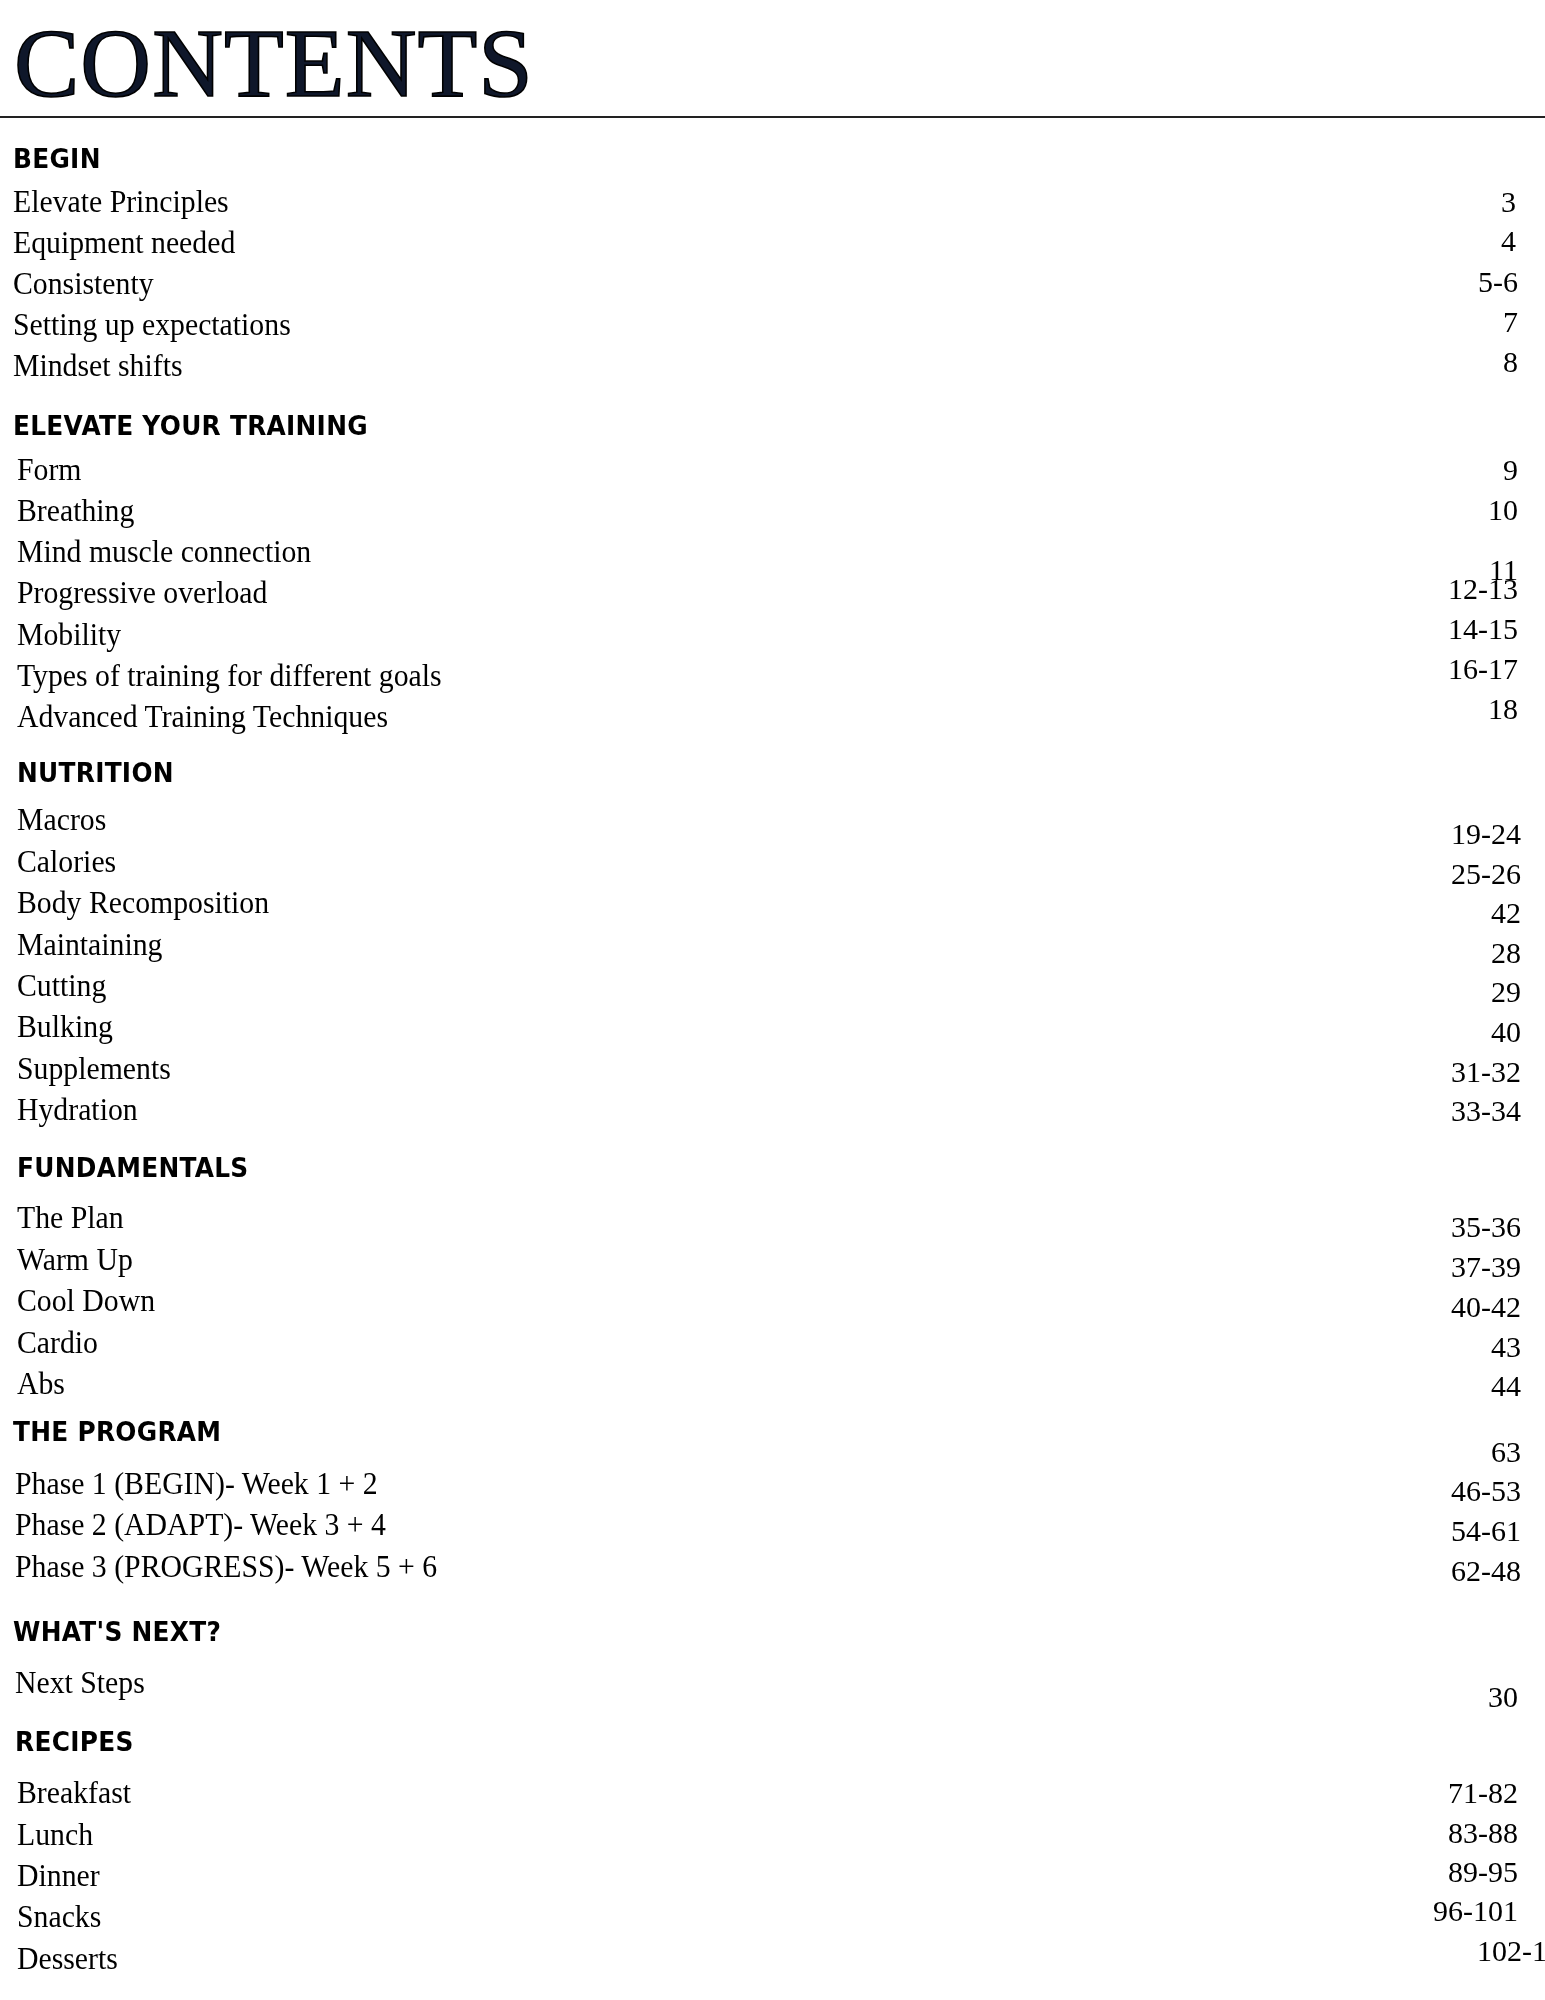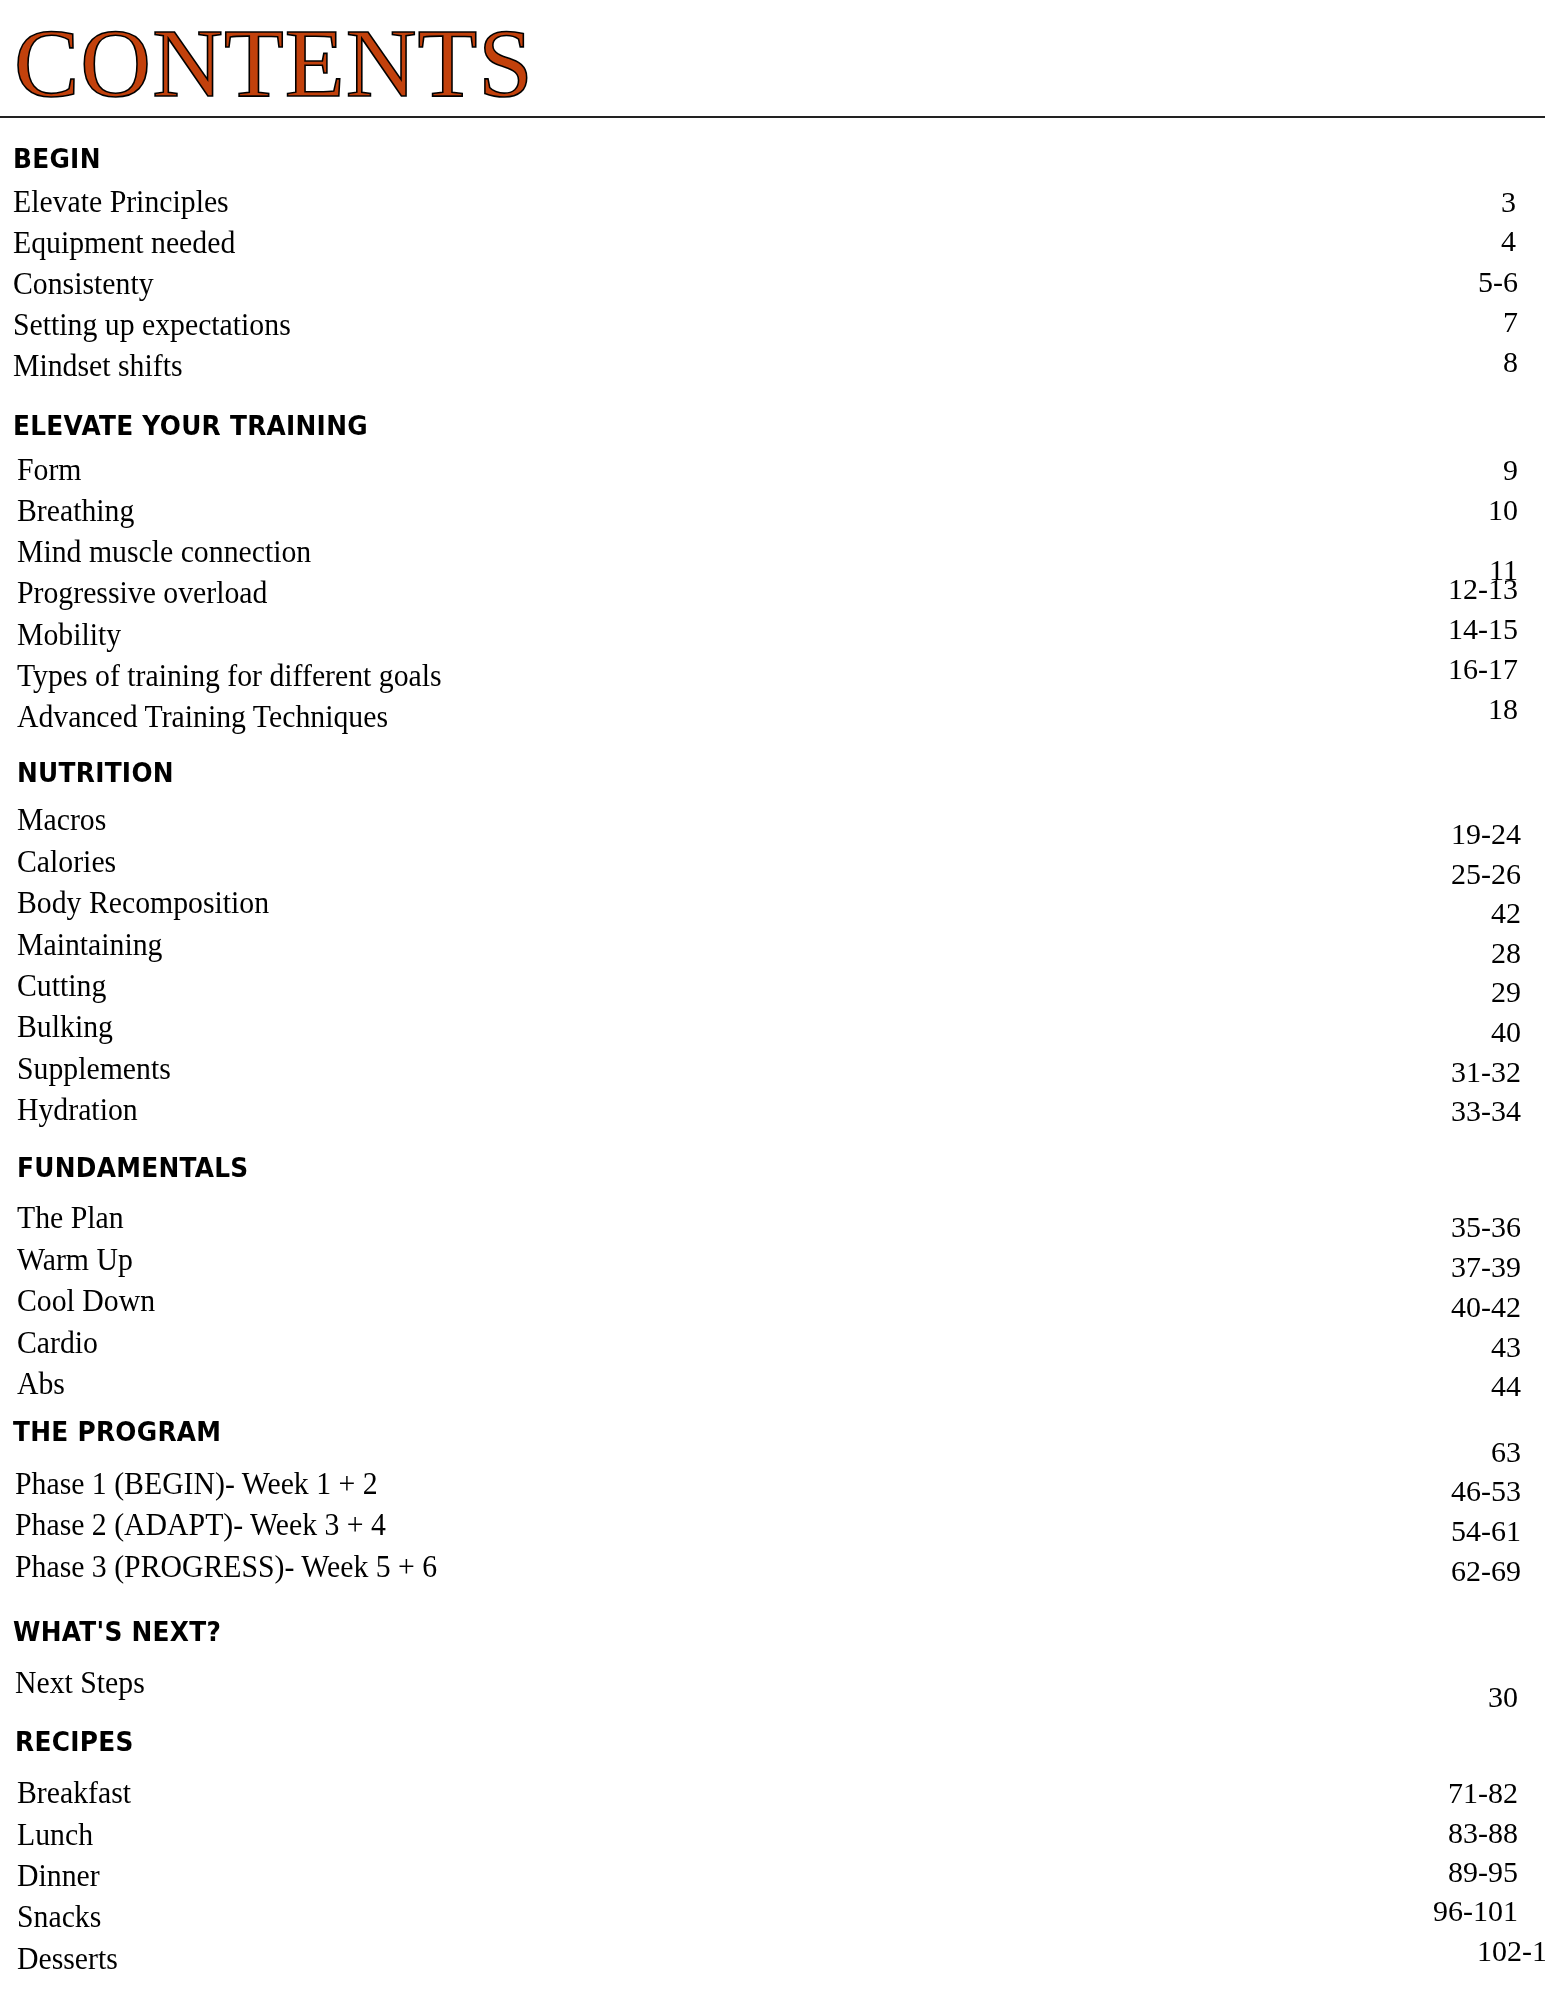--- a/index.html
+++ b/index.html
@@ -1,21 +1,21 @@
 <!DOCTYPE html>
 <html><head>
 <meta charset="utf-8">
 <style>
   html, body { margin: 0; padding: 0; background: #ffffff; }
   body { width: 1545px; height: 2000px; position: relative; overflow: hidden; color: #000; }
   .title {
     position: absolute; left: 14px; top: 14px;
     font-family: "Liberation Serif", "DejaVu Serif", serif;
     font-size: 98px; line-height: 98px; letter-spacing: 1px;
-    color: #c2410c; -webkit-text-stroke: 1.6px #000;
+    color: #0f172a; -webkit-text-stroke: 1.6px #000;
     transform: scaleX(1.0); transform-origin: left top;
     font-weight: normal;
   }
   .rule { position: absolute; left: 0; top: 116px; width: 1545px; height: 2px; background: #222; }
   .hdr {
     position: absolute; height: 36px; line-height: 36px; margin-top: -18px;
     font-family: "DejaVu Sans", sans-serif; font-weight: bold; font-size: 27px;
     letter-spacing: 0.3px; white-space: nowrap;
     transform: scaleX(0.92); transform-origin: left center;
   }
@@ -94,21 +94,21 @@
 <div class="lbl" style="left:17px;top:1384px">Abs</div>
 <div class="pg" style="left:1321px;top:1386px">44</div>
 
 <div class="hdr" style="left:13px;top:1432px">THE PROGRAM</div>
 <div class="pg" style="left:1321px;top:1452px">63</div>
 <div class="lbl" style="left:15px;top:1484px">Phase 1 (BEGIN)- Week 1 + 2</div>
 <div class="pg" style="left:1321px;top:1491px">46-53</div>
 <div class="lbl" style="left:15px;top:1525px">Phase 2 (ADAPT)- Week 3 + 4</div>
 <div class="pg" style="left:1321px;top:1531px">54-61</div>
 <div class="lbl" style="left:15px;top:1567px">Phase 3 (PROGRESS)- Week 5 + 6</div>
-<div class="pg" style="left:1321px;top:1571px">62-69</div>
+<div class="pg" style="left:1321px;top:1571px">62-48</div>
 
 <div class="hdr" style="left:13px;top:1632px">WHAT'S NEXT?</div>
 <div class="lbl" style="left:15px;top:1683px">Next Steps</div>
 <div class="pg" style="left:1318px;top:1697px">30</div>
 
 <div class="hdr" style="left:15px;top:1742px">RECIPES</div>
 <div class="lbl" style="left:17px;top:1793px">Breakfast</div>
 <div class="pg" style="left:1318px;top:1793px">71-82</div>
 <div class="lbl" style="left:17px;top:1835px">Lunch</div>
 <div class="pg" style="left:1318px;top:1833px">83-88</div>

